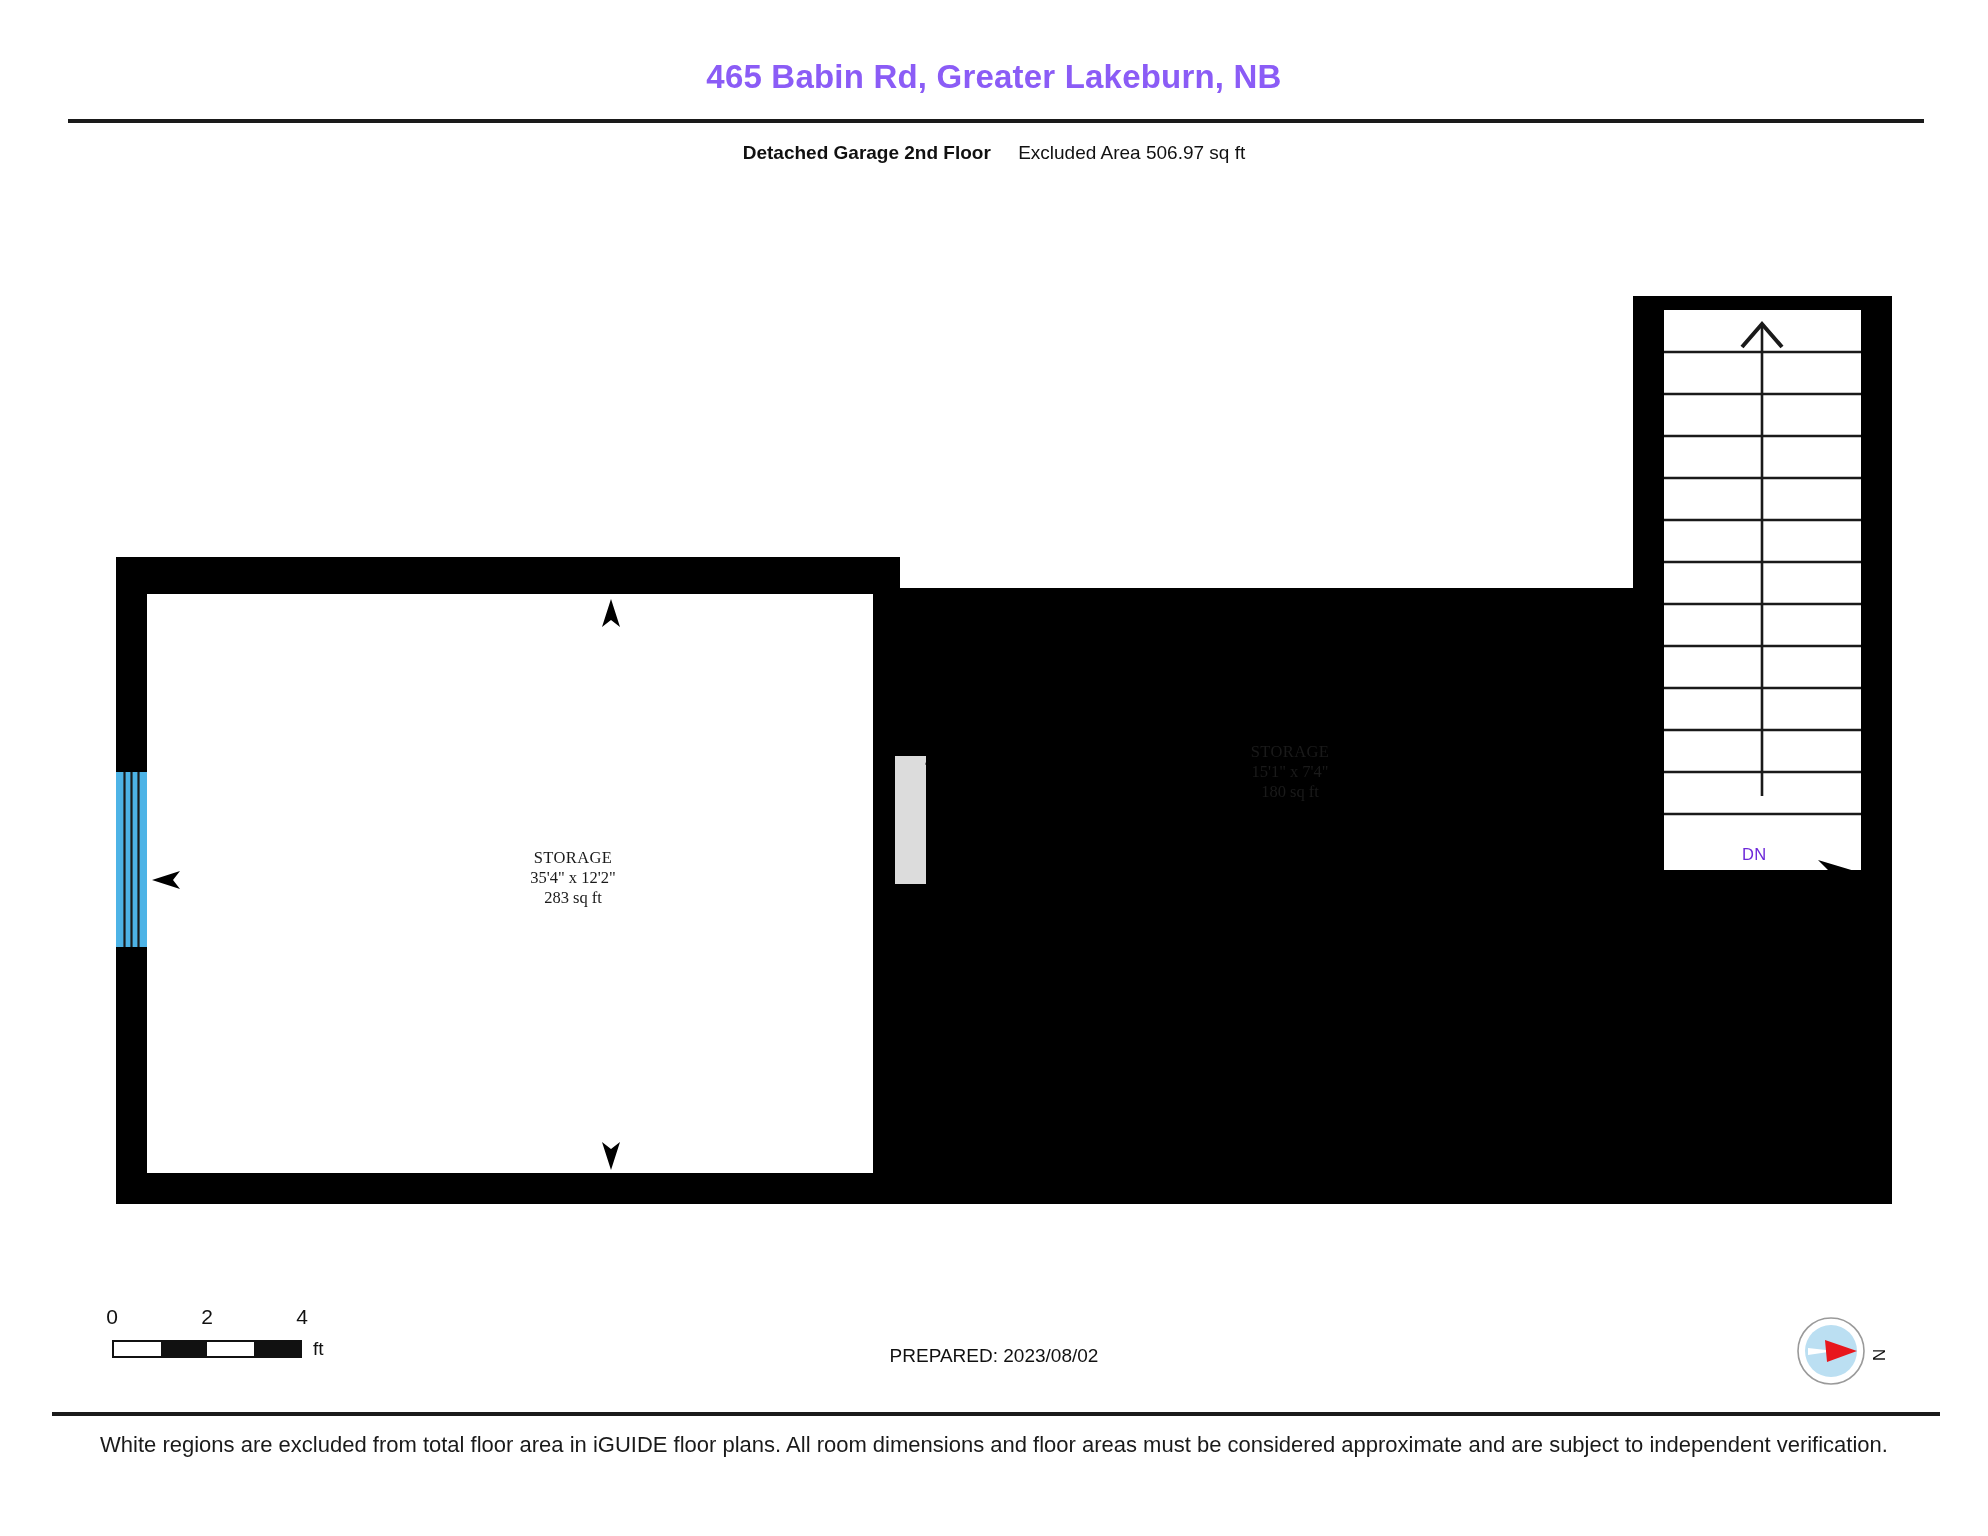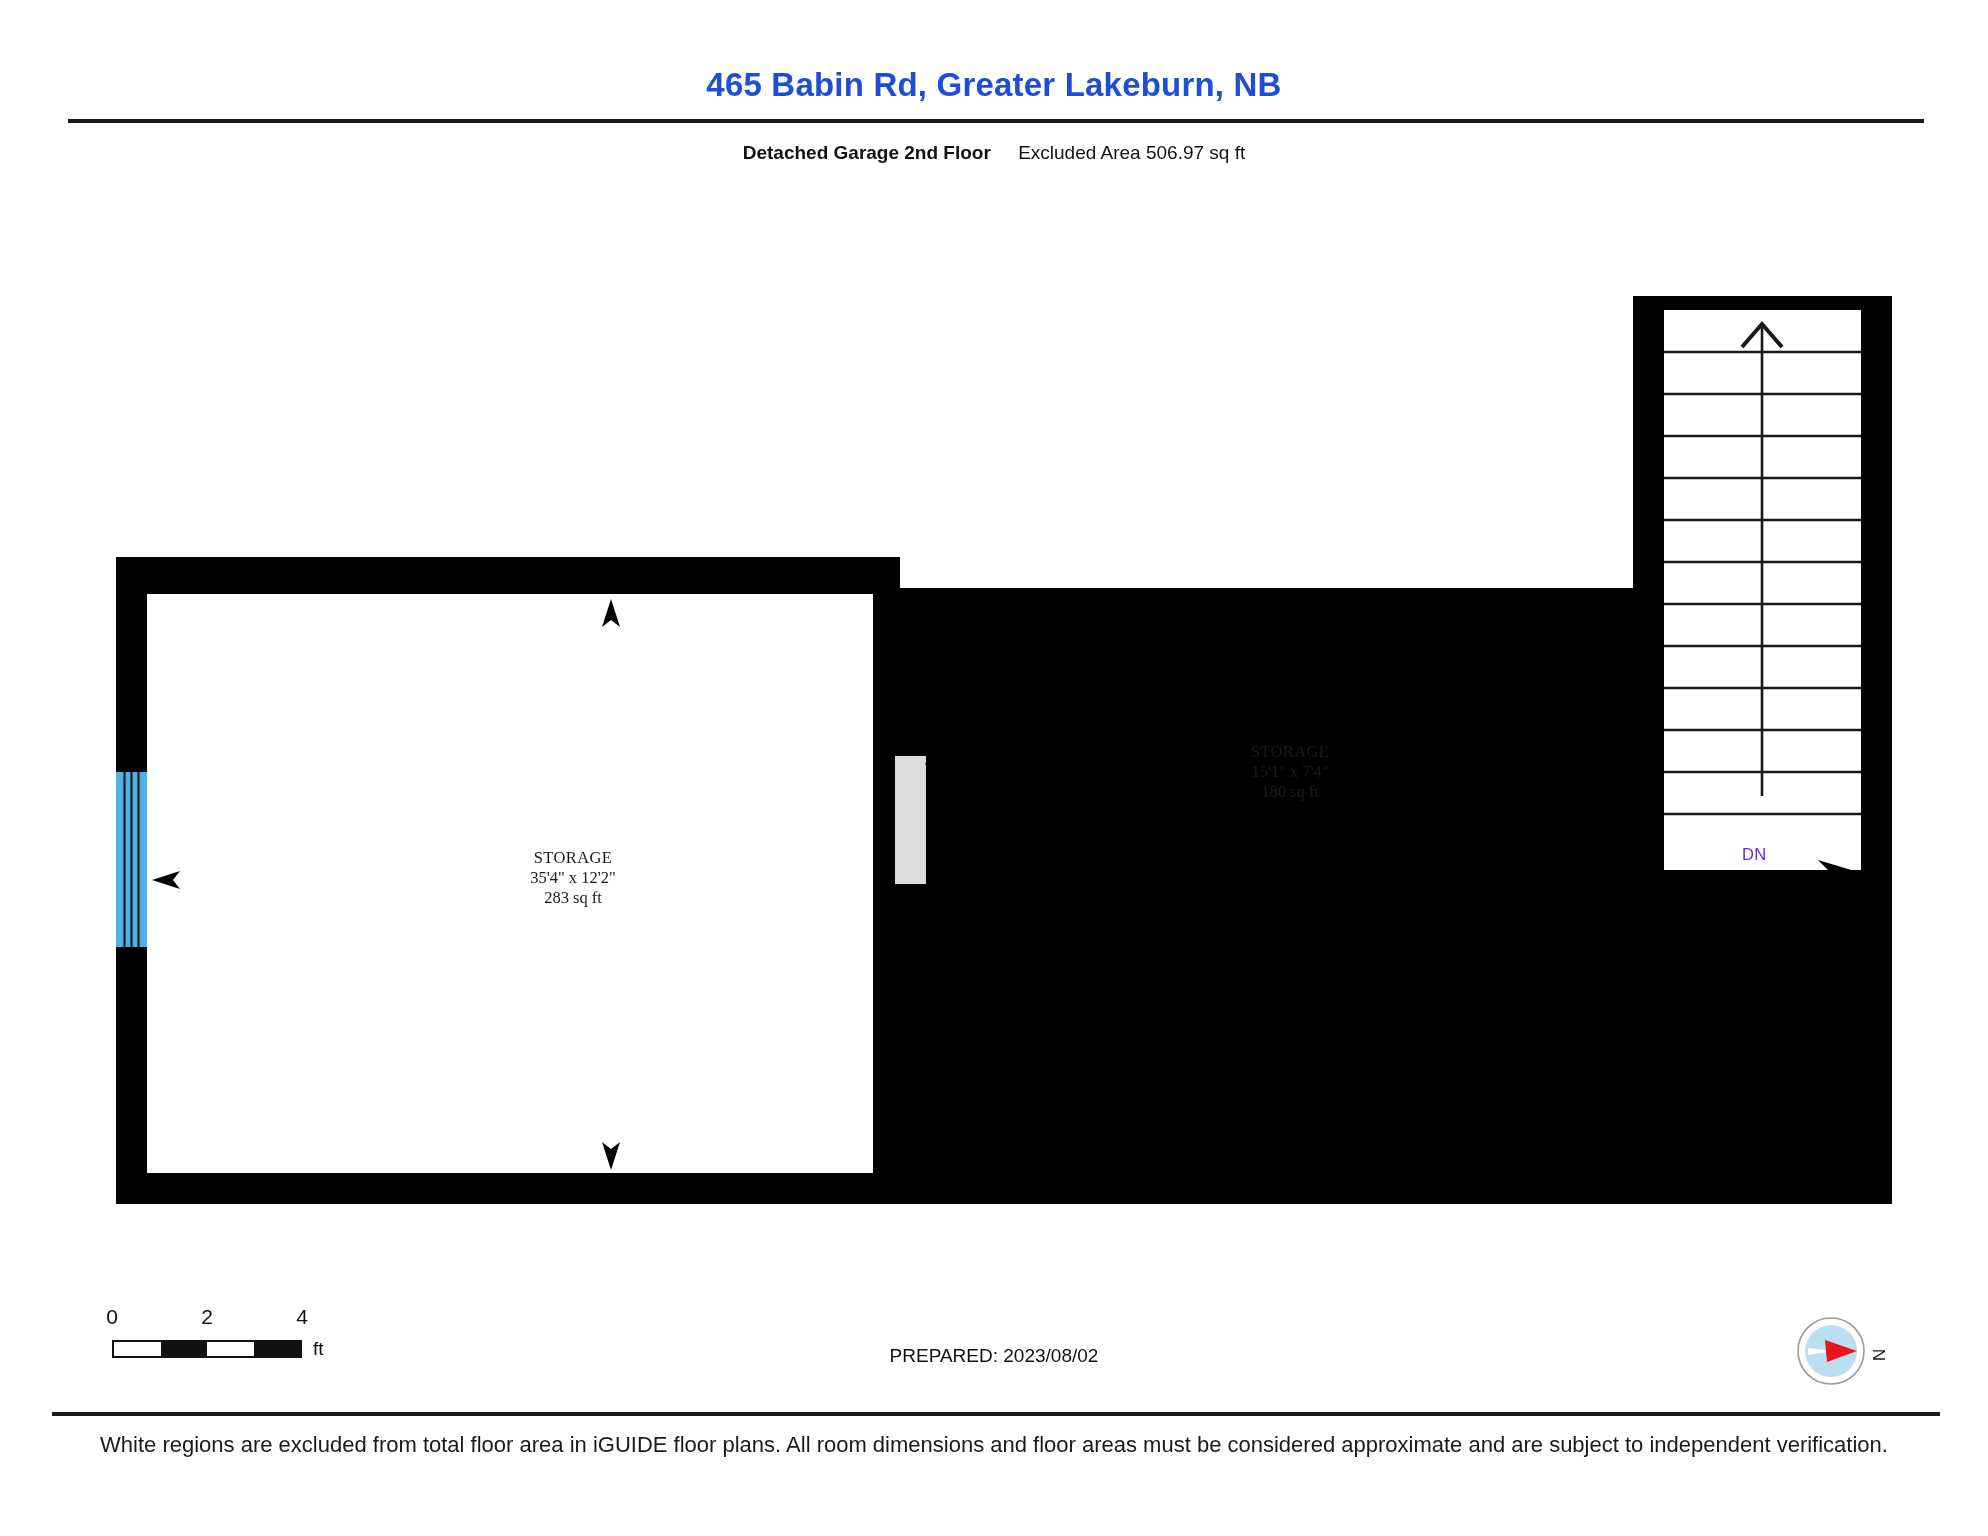--- a/index.html
+++ b/index.html
@@ -19,22 +19,21 @@
   
   #page-title {
     position: absolute;
     top: 58px;
     left: 0;
     width: 1988px;
     text-align: center;
     font-size: 33px;
     font-weight: bold;
     letter-spacing: 0.2px;
-    color: #1d4ed8;
-    margin-top: 8px;
+    color: #8b5cf6;
   }
   #title-rule {
     position: absolute;
     top: 119px;
     left: 68px;
     width: 1856px;
     height: 4px;
     background: #1a1a1a;
   }
   #subtitle-row {

